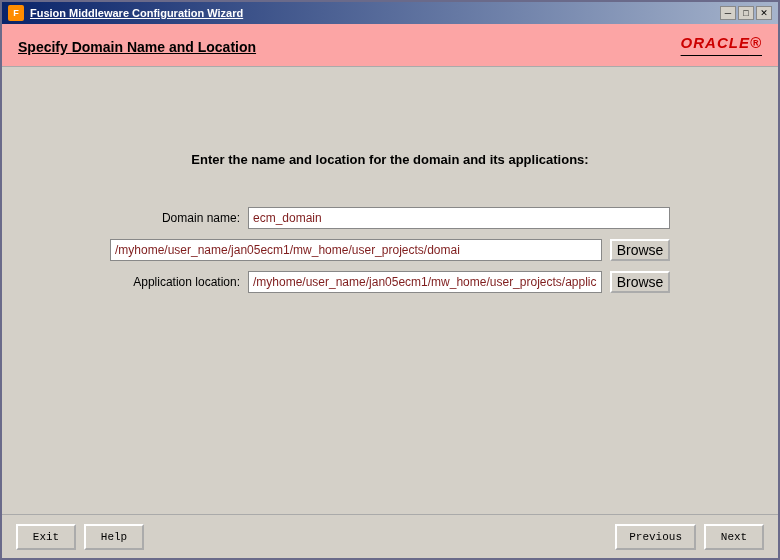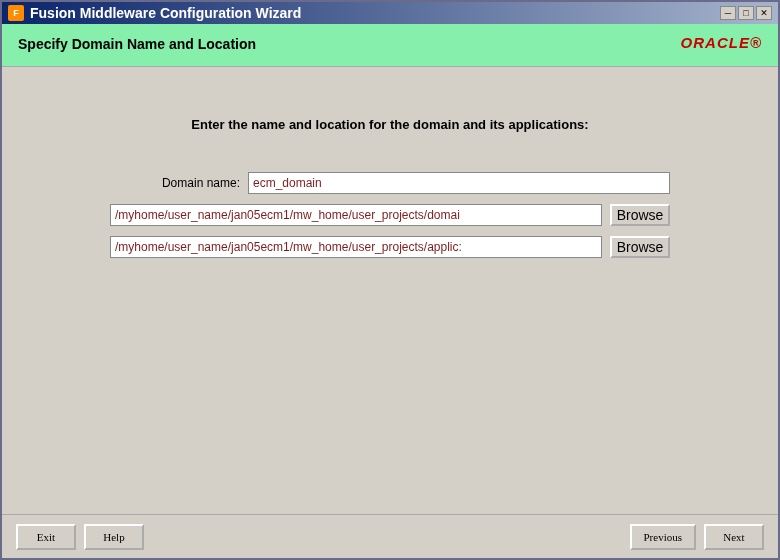--- a/index.html
+++ b/index.html
@@ -46,22 +46,23 @@
       border-radius: 2px;
       display: flex;
       align-items: center;
       justify-content: center;
       font-size: 9px;
       color: white;
       font-weight: bold;
     }
 
     .title-bar-text {
-      font-size: 14px;
-      font-weight: bold;
+      font-size: 11px;
+      font-weight: bold;
+      text-decoration: underline;
     }
 
     .title-bar-controls {
       display: flex;
       gap: 2px;
     }
 
     .title-btn {
       width: 16px;
       height: 14px;
@@ -82,27 +83,28 @@
     
     .content {
       flex: 1;
       display: flex;
       flex-direction: column;
       background: #d4d0c8;
     }
 
     
     .header {
-      background: #86efac;
+      background: #fca5a5;
       padding: 10px 16px 8px 16px;
       border-bottom: 1px solid #aaa;
       display: flex;
-      align-items: flex-start;
+      align-items: center;
       justify-content: space-between;
       flex-shrink: 0;
+      text-decoration: underline;
     }
 
     .header-title {
       font-size: 14px;
       font-weight: bold;
       color: #000;
       padding-top: 2px;
     }
 
     .oracle-logo {
@@ -138,20 +140,21 @@
       gap: 20px;
       padding-top: 30px;
     }
 
     .instruction-text {
       font-size: 13px;
       font-weight: bold;
       color: #000;
       text-align: center;
       margin-bottom: 20px;
+      margin-top: 35px;
     }
 
     .form-area {
       width: 100%;
       display: flex;
       flex-direction: column;
       gap: 10px;
       align-items: center;
     }
 
@@ -217,21 +220,21 @@
     }
 
     .footer-btn {
       height: 26px;
       min-width: 60px;
       padding: 0 12px;
       background: #d4d0c8;
       border: 2px outset #ffffff;
       cursor: pointer;
       font-size: 11px;
-      font-family: Liberation Serif, serif;
+      font-family: Liberation Mono, monospace;
       color: #000;
     }
   </style>
 </head>
 <body>
 
 <div class="window">
 
   <div class="title-bar">
     <div class="title-bar-left">
@@ -267,20 +270,21 @@
             <label class="form-label">Domain name:</label>
             <input class="form-input" type="text" value="ecm_domain" style="">
           </div>
 
           <div class="form-row">
             <input class="form-input" type="text" value="/myhome/user_name/jan05ecm1/mw_home/user_projects/domai" style="">
             <button class="browse-btn">Browse</button>
           </div>
 
           <div class="form-row">
+            <label class="form-label">Application location:</label>
             <input class="form-input" type="text" value="/myhome/user_name/jan05ecm1/mw_home/user_projects/applic:" style="">
             <button class="browse-btn">Browse</button>
           </div>
 
         </div>
       </div>
     </div>
 
     <div class="footer">
       <div class="footer-left">

